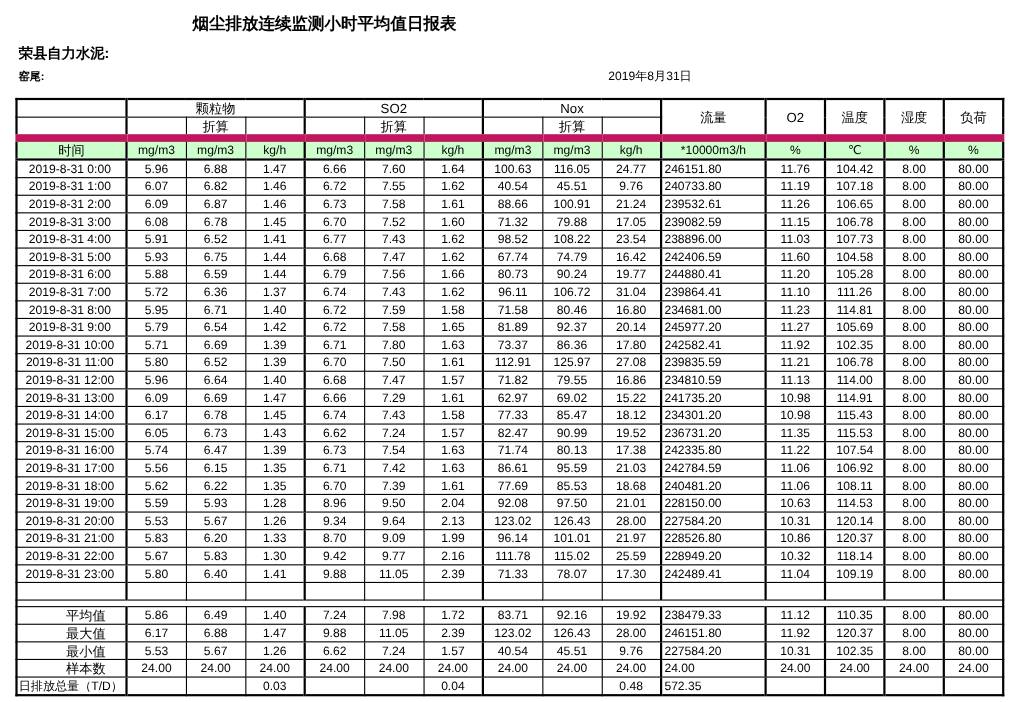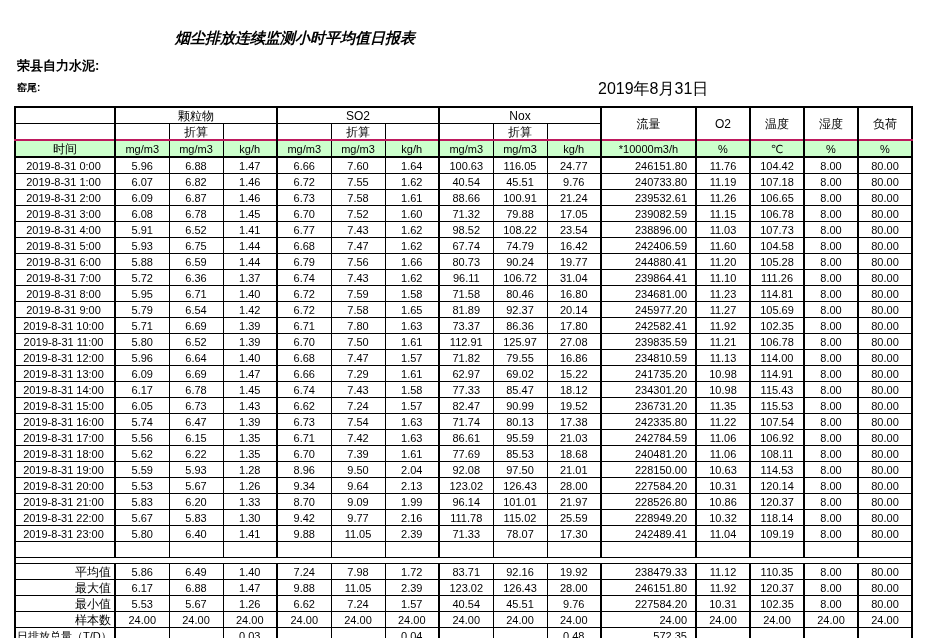--- a/index.html
+++ b/index.html
@@ -1,33 +1,33 @@
 <!DOCTYPE html>
 <html><head>
 <meta charset="utf-8">
 <style>
   html,body{margin:0;padding:0;background:#ffffff;width:933px;height:638px;overflow:hidden;
     font-family:"Liberation Sans","DejaVu Sans",sans-serif;color:#000;}
   .std{margin:8px 0 0 17px;font-size:12px;font-weight:bold;letter-spacing:1px;}
-  .title{margin-top:29px;width:590px;text-align:center;font-size:15px;font-weight:bold;font-style:italic;}
+  .title{margin-top:12px;width:590px;text-align:center;font-size:15px;font-weight:bold;}
   .company{margin:9px 12px 0 17px;font-size:13px;font-weight:bold;}
   .siteline{position:relative;margin:2px 0 0 17px;height:16px;}
   .site{font-size:10px;font-weight:bold;}
-  .date{position:absolute;left:581px;top:2px;font-size:16px;}
+  .date{position:absolute;left:536px;top:2px;font-size:11px;}
   table{border-collapse:collapse;margin:13px 0 0 14px;border:2px solid #000;table-layout:fixed;}
   td{border:1px solid #000;font-size:11px;line-height:12px;padding:1px 2px;height:13px;
      overflow:hidden;white-space:nowrap;}
   thead td{text-align:center;}
   .hz{font-size:12px;}
-  .units td{background:#ccffcc;border-top:2px solid #be185d;border-bottom:2px solid #000;text-align:center;}
+  .units td{background:#ccffcc;border-top:7px solid #be185d;border-bottom:2px solid #000;text-align:center;}
   .gs{border-left:2px solid #000;}
   .time{text-align:center;padding-right:5px;}
   .num{text-align:center;}
-  .flowcol{text-align:right;padding-right:8px;}
-  .sum-label{text-align:right;padding-right:3px;font-size:12px;}
+  .flowcol{text-align:left;padding-right:8px;}
+  .sum-label{text-align:right;padding-right:18px;font-size:12px;}
   .total-label{text-align:left;padding-left:1px;font-size:11px;}
   tr.spacer td{border:none;height:5px;background:#fff;padding:0;}
   tr.blank td{height:13px;}
 </style>
 </head>
 <body>
 
 <div>
   <div class="title">烟尘排放连续监测小时平均值日报表</div>
   <div class="company">荣县自力水泥:</div>

